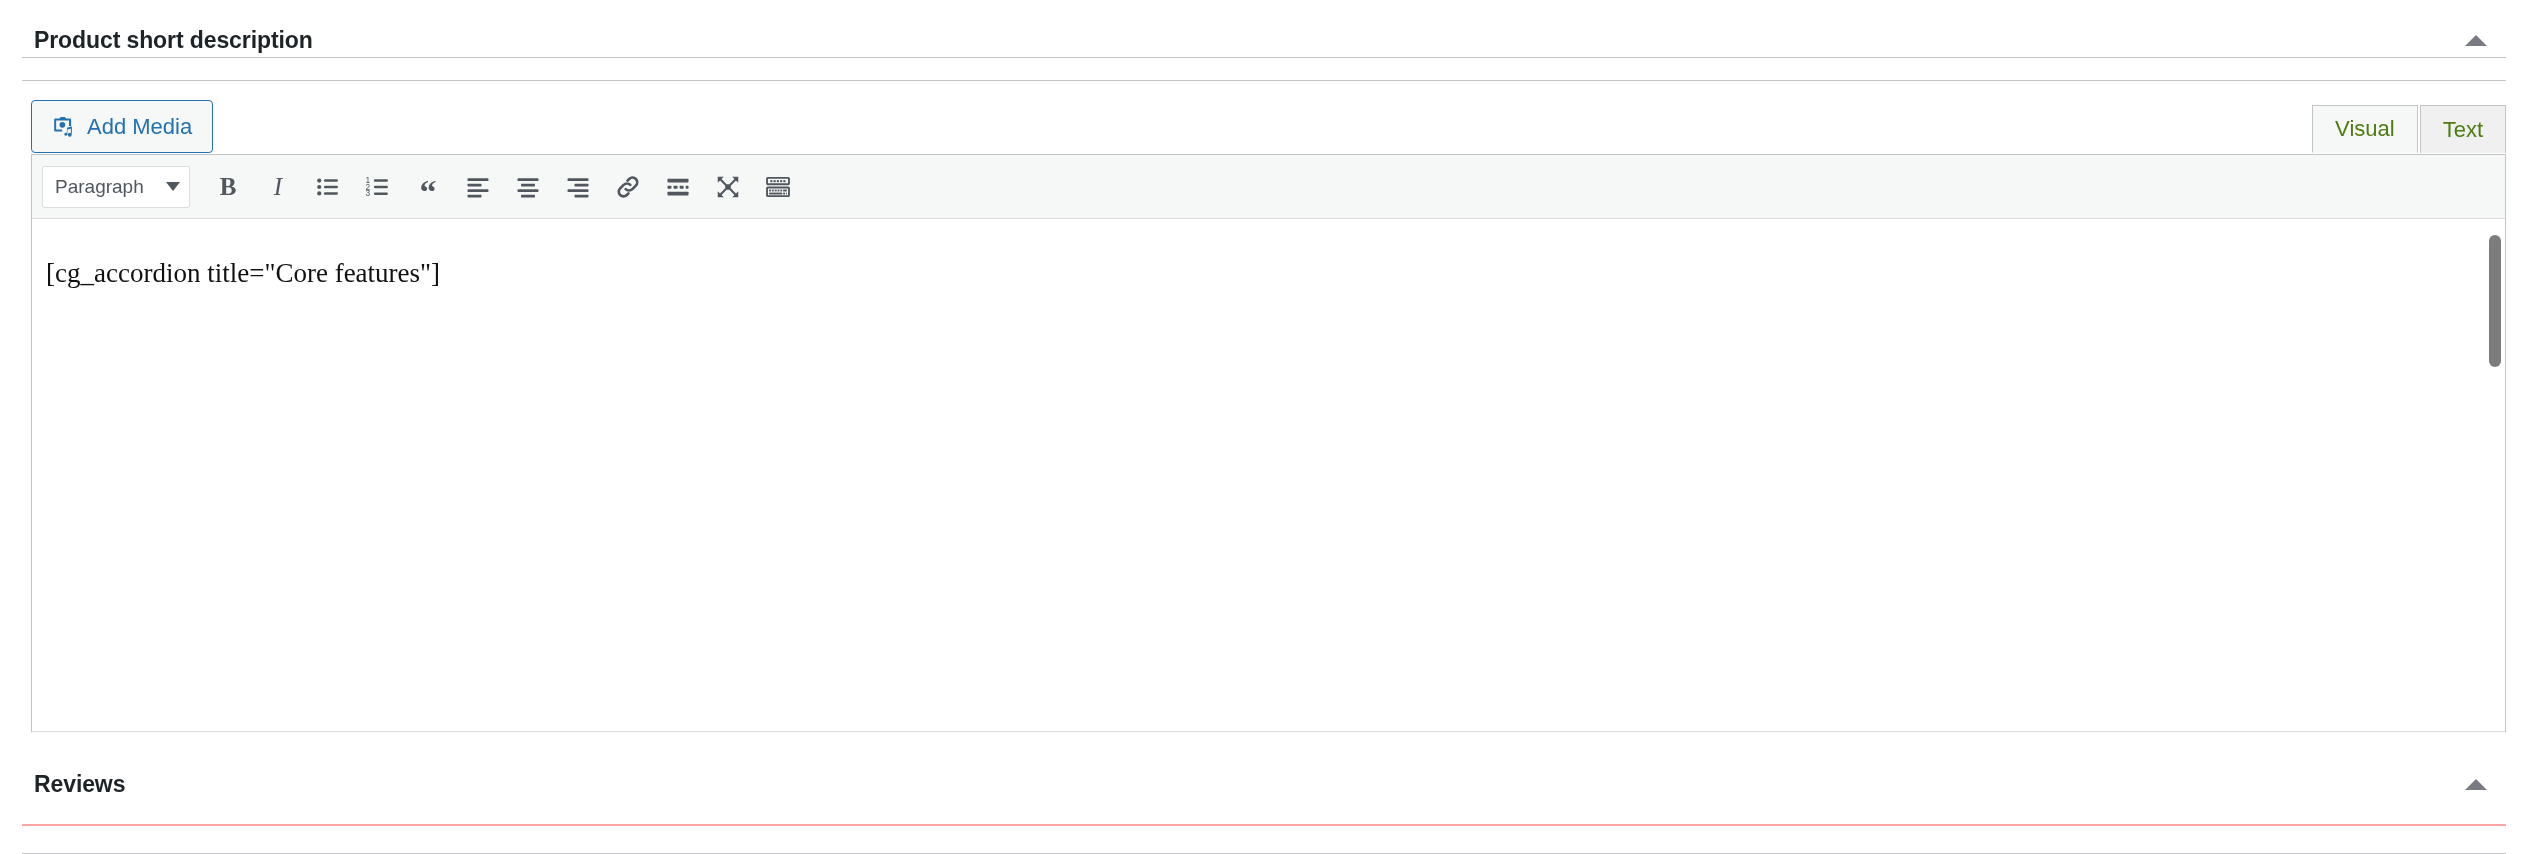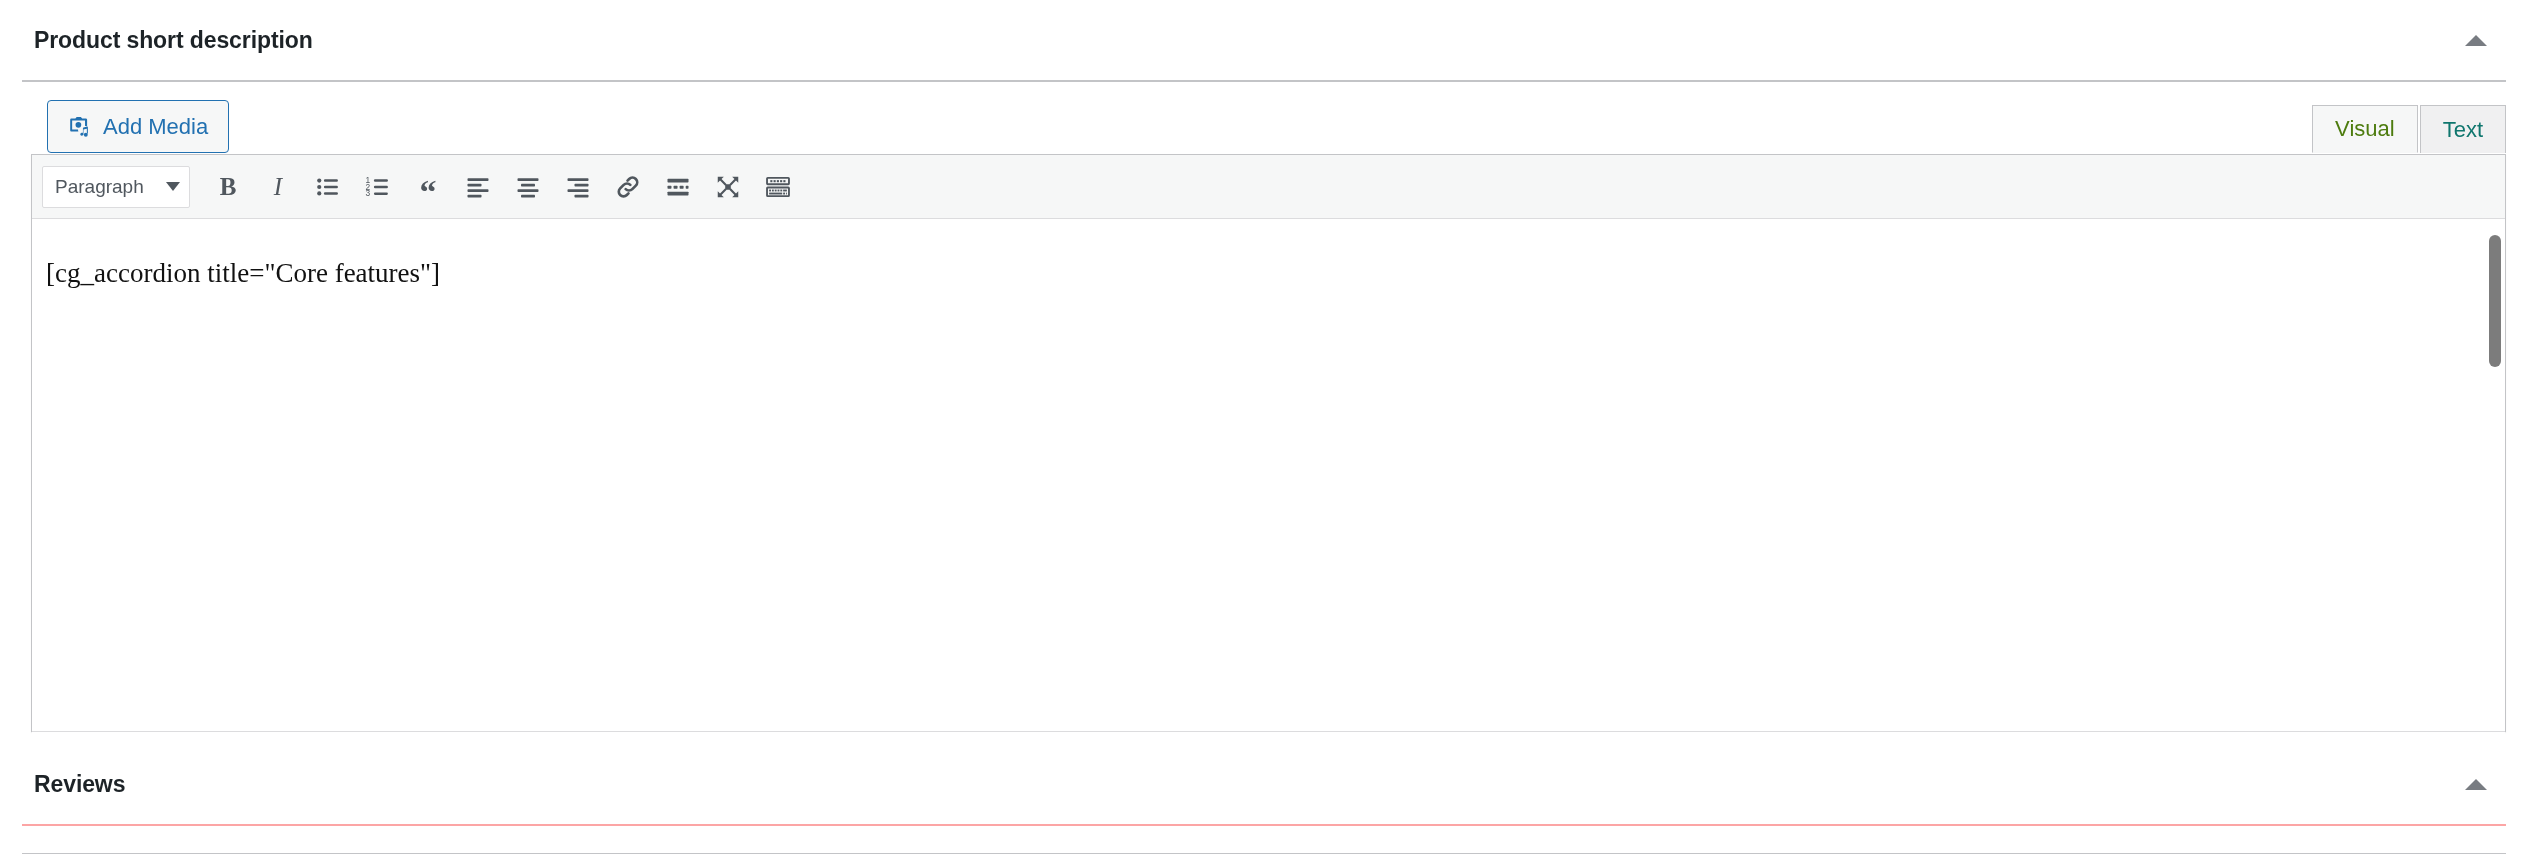--- a/index.html
+++ b/index.html
@@ -16,21 +16,21 @@
   
   .postbox {
     position: absolute;
     left: 22px;
     right: 22px;
     background: #fff;
     border: 1px solid #c3c4c7;
     border-top: none; border-left: none; border-right: none;
   }
 
-  .panel-top { top: 0; height: 82px; }
+  .panel-top { top: 0; height: 58px; }
   .panel-reviews { top: 745px; height: 109px; }
 
   .postbox-header {
     position: relative;
     display: flex;
     align-items: center;
     height: 81px;
     padding: 0 12px 0 12px;
     border-bottom: 1px solid #c3c4c7;
   }
@@ -67,21 +67,20 @@
   }
 
   
   .media-row {
     position: absolute;
     left: 9px;
     top: 18px;
     display: flex;
     align-items: center;
     gap: 15px;
-    margin-left: 16px;
   }
   .btn-ins {
     display: inline-flex;
     align-items: center;
     gap: 12px;
     height: 53px;
     padding: 0 20px 0 17px;
     background: #f6f7f7;
     border: 1px solid #2271b1;
     border-radius: 4px;
@@ -100,21 +99,21 @@
     top: 23px;
     display: flex;
     align-items: flex-end;
     gap: 2px;
   }
   .wp-switch-editor {
     position: relative;
     height: 48px;
     padding: 0 22px;
     font-size: 22px;
-    color: #0f766e;
+    color: #4d7c0f;
     background: #f0f0f1;
     border: 1px solid #c3c4c7;
     border-bottom: none;
     border-radius: 0;
     cursor: pointer;
     line-height: 46px;
     font-family: "Liberation Sans", sans-serif;
   }
   .wp-switch-editor.active {
     background: #f6f7f7;

